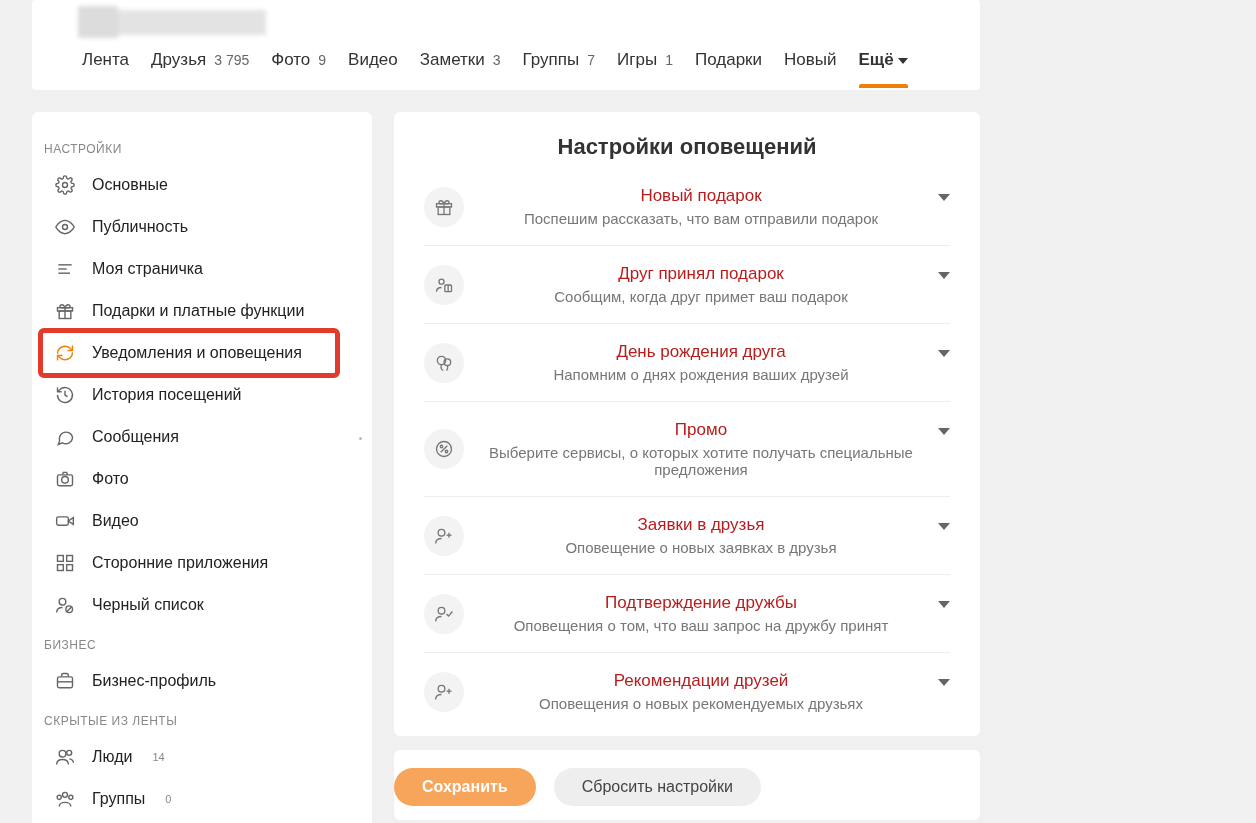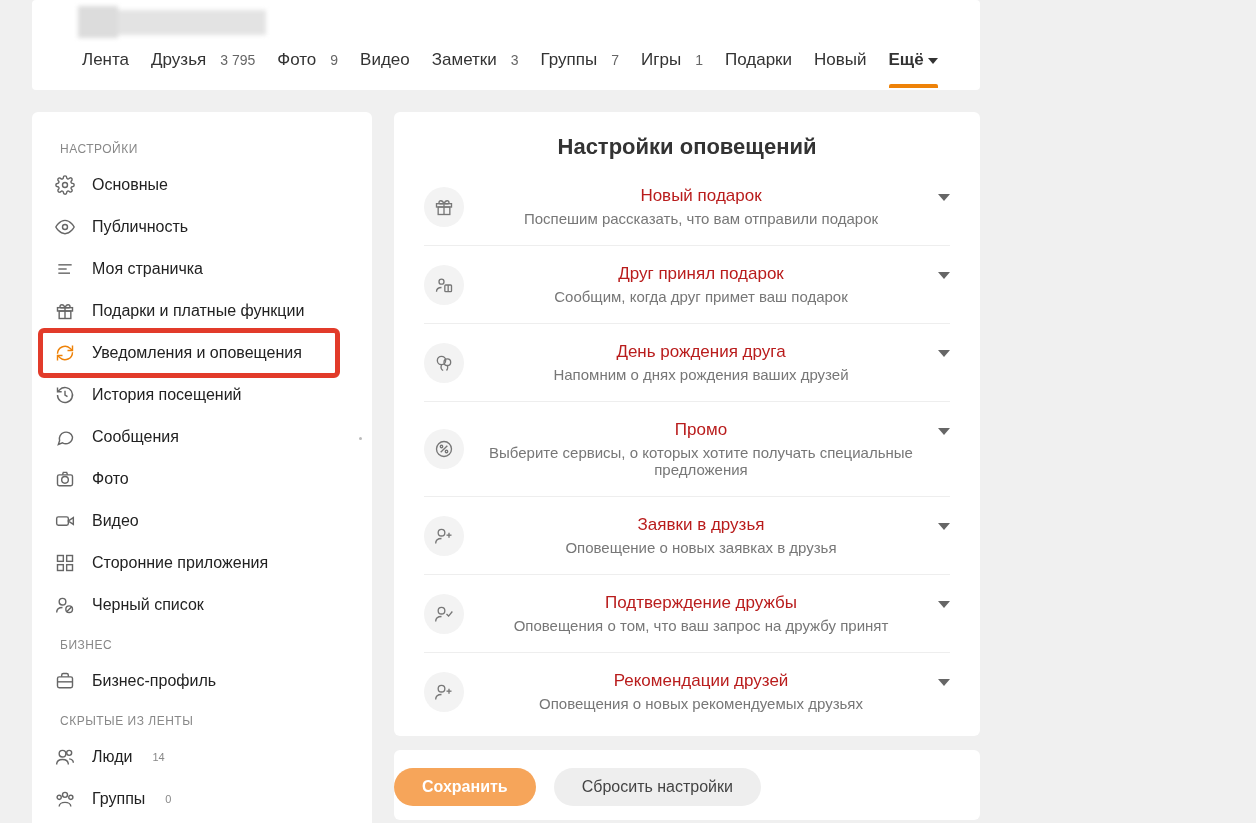--- a/index.html
+++ b/index.html
@@ -41,21 +41,21 @@
     margin-top: 22px;
     padding-left: 20px;
   }
   .tab {
     color: #333;
     font-size: 17px;
     cursor: pointer;
     position: relative;
     padding-bottom: 18px;
   }
-  .tab .count { color:#666; font-size:14px; margin-left:14px; }
+  .tab .count { color:#666; font-size:14px; margin-left:8px; }
   .tab.more { font-weight:600; }
   .tab.more::after {
     content:"";
     position:absolute;
     left:0; right:0; bottom:0;
     height:4px;
     background:#ee8208;
     border-radius:2px 2px 0 0;
   }
   .chevdown {
@@ -71,21 +71,21 @@
   .sidebar {
     width: 340px;
     background:#fff;
     border-radius:6px;
     padding: 18px 0 10px 0;
   }
   .sec-title {
     font-size:12px;
     letter-spacing:0.5px;
     color:#888;
-    padding: 12px 22px 8px 28px;
+    padding: 12px 22px 8px 12px;
   }
   .sb-item {
     display:flex; align-items:center;
     gap: 16px;
     padding: 10px 22px;
     font-size:16px;
     color:#222;
     cursor:pointer;
     position:relative;
     text-align:center;

